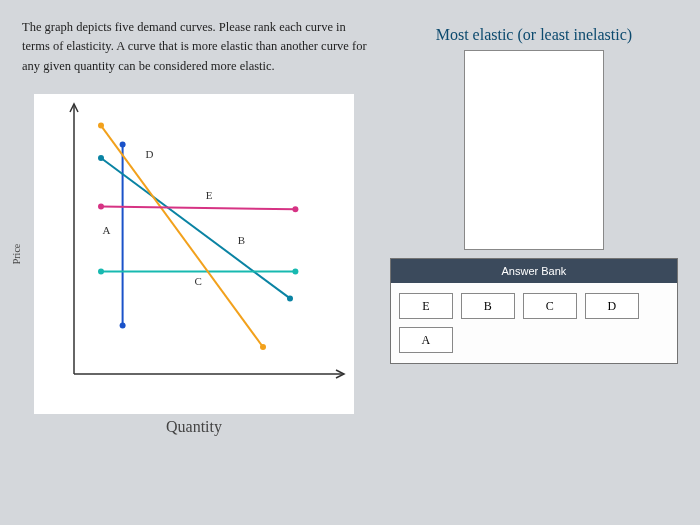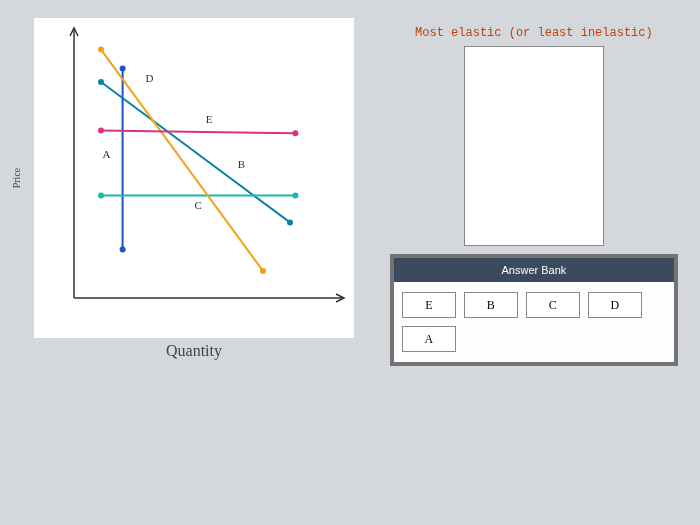--- a/index.html
+++ b/index.html
@@ -48,35 +48,34 @@
   }
   .xlabel {
     position: absolute;
     bottom: -22px;
     left: 50%;
     transform: translateX(-50%);
     font-size: 16px;
     color: #444;
   }
   .ranking-label {
-    font-size: 12px;
+    font-size: 16px;
     text-align: center;
-    color: #c2410c;
+    color: #0c4a6e;
     margin-bottom: 6px;
-    font-family: Liberation Mono, monospace;
   }
   .drop-box {
     width: 140px;
     height: 200px;
     border: 1px solid #888;
     background: #fff;
     margin: 0 auto 8px auto;
   }
   .answer-bank {
-    border: 4px solid #737373;
+    border: 1px solid #737373;
     background: #fdfdfd;
     margin-top: 6px;
   }
   .answer-bank-header {
     background: #3b4a5c;
     color: #fff;
     font-size: 11px;
     text-align: center;
     padding: 6px 0;
     font-family: Arial, sans-serif;
@@ -98,20 +97,21 @@
     font-size: 12px;
     font-family: Georgia, serif;
     cursor: grab;
   }
 </style>
 </head>
 <body>
 
 <div class="content">
   <div class="left-col">
+    <p class="instructions">The graph depicts five demand curves. Please rank each curve in terms of elasticity. A curve that is more elastic than another curve for any given quantity can be considered more elastic.</p>
 
     <div class="chart-wrap">
       <svg id="chart-svg" width="320" height="320" viewBox="0 0 320 320">
           <line x1="40" y1="10" x2="40" y2="280" stroke="#333" stroke-width="1.5"></line>
           <line x1="40" y1="280" x2="310" y2="280" stroke="#333" stroke-width="1.5"></line>
           <polyline points="36,18 40,10 44,18" fill="none" stroke="#333" stroke-width="1.5"></polyline>
           <polyline points="302,276 310,280 302,284" fill="none" stroke="#333" stroke-width="1.5"></polyline>
           <polyline points="88.6,50.5 88.6,231.4" fill="none" stroke="#1a52c9" stroke-width="2"></polyline>
           <circle cx="88.6" cy="50.5" r="3" fill="#1a52c9"></circle>
           <circle cx="88.6" cy="231.4" r="3" fill="#1a52c9"></circle>

